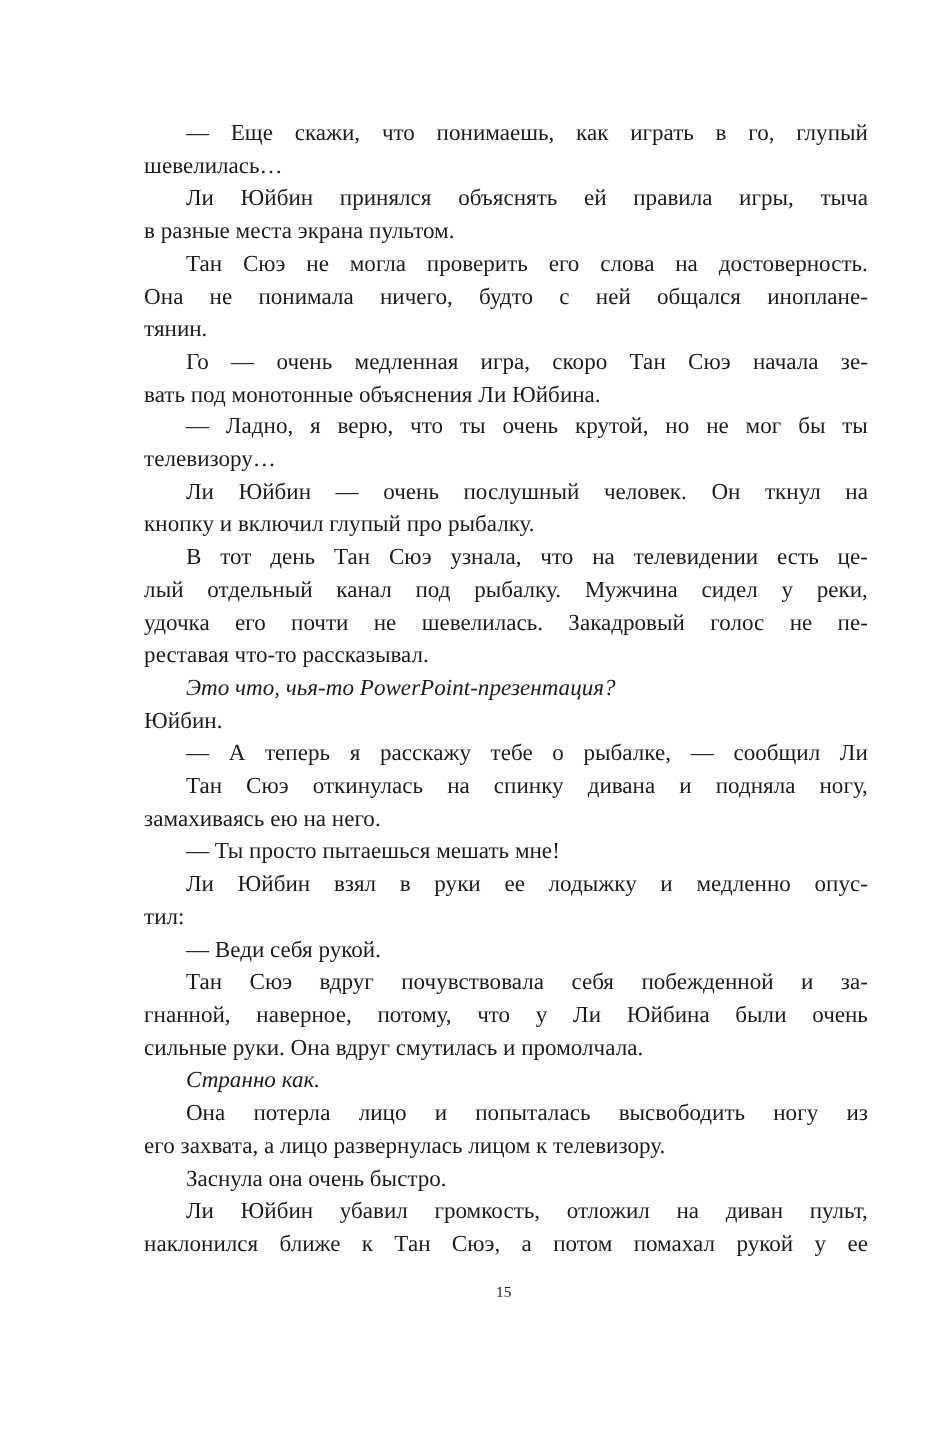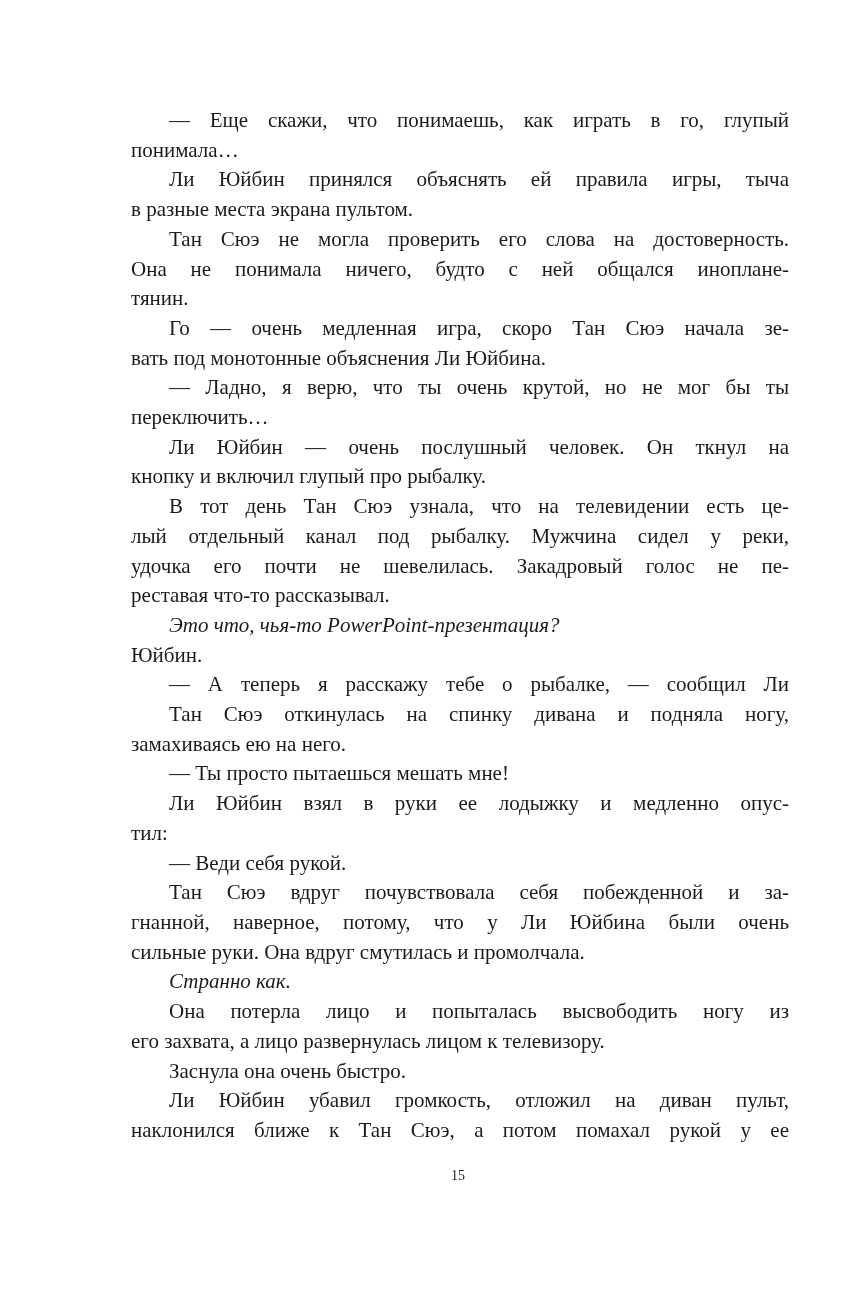--- a/index.html
+++ b/index.html
@@ -53,38 +53,38 @@
     color: #1b1b1b;
   }
 </style>
 </head>
 <body>
 
 <div class="page">
   <div class="text-block">
       <div class="para">
         <div class="line first fill">— Еще скажи, что понимаешь, как играть в го, глупый</div>
-        <div class="line">понимала…</div>
+        <div class="line">шевелилась…</div>
       </div>
       <div class="para">
         <div class="line first fill">Ли Юйбин принялся объяснять ей правила игры, тыча</div>
         <div class="line">в разные места экрана пультом.</div>
       </div>
       <div class="para">
         <div class="line first fill">Тан Сюэ не могла проверить его слова на достоверность.</div>
         <div class="line fill">Она не понимала ничего, будто с ней общался иноплане-</div>
         <div class="line">тянин.</div>
       </div>
       <div class="para">
         <div class="line first fill">Го — очень медленная игра, скоро Тан Сюэ начала зе-</div>
         <div class="line">вать под монотонные объяснения Ли Юйбина.</div>
       </div>
       <div class="para">
         <div class="line first fill">— Ладно, я верю, что ты очень крутой, но не мог бы ты</div>
-        <div class="line">переключить…</div>
+        <div class="line">телевизору…</div>
       </div>
       <div class="para">
         <div class="line first fill">Ли Юйбин — очень послушный человек. Он ткнул на</div>
         <div class="line">кнопку и включил глупый про рыбалку.</div>
       </div>
       <div class="para">
         <div class="line first fill">В тот день Тан Сюэ узнала, что на телевидении есть це-</div>
         <div class="line fill">лый отдельный канал под рыбалку. Мужчина сидел у реки,</div>
         <div class="line fill">удочка его почти не шевелилась. Закадровый голос не пе-</div>
         <div class="line">реставая что-то рассказывал.</div>

